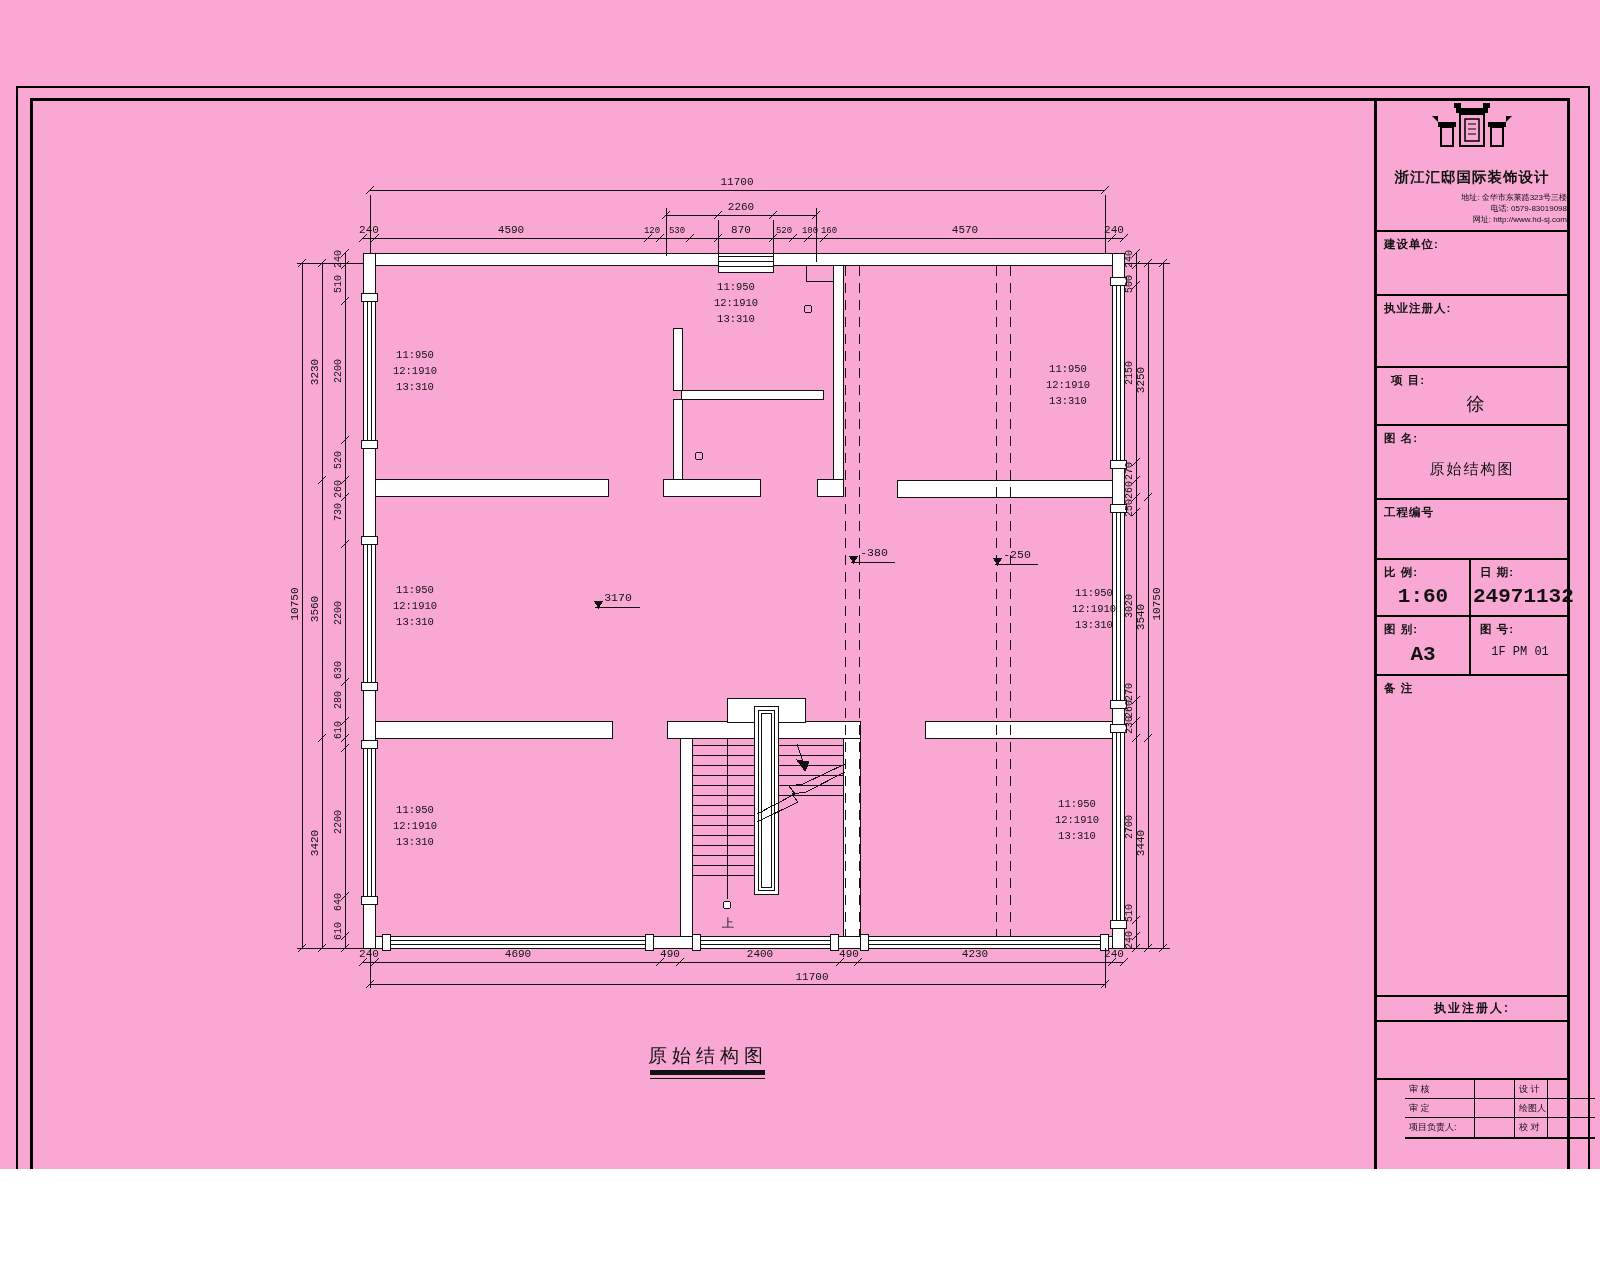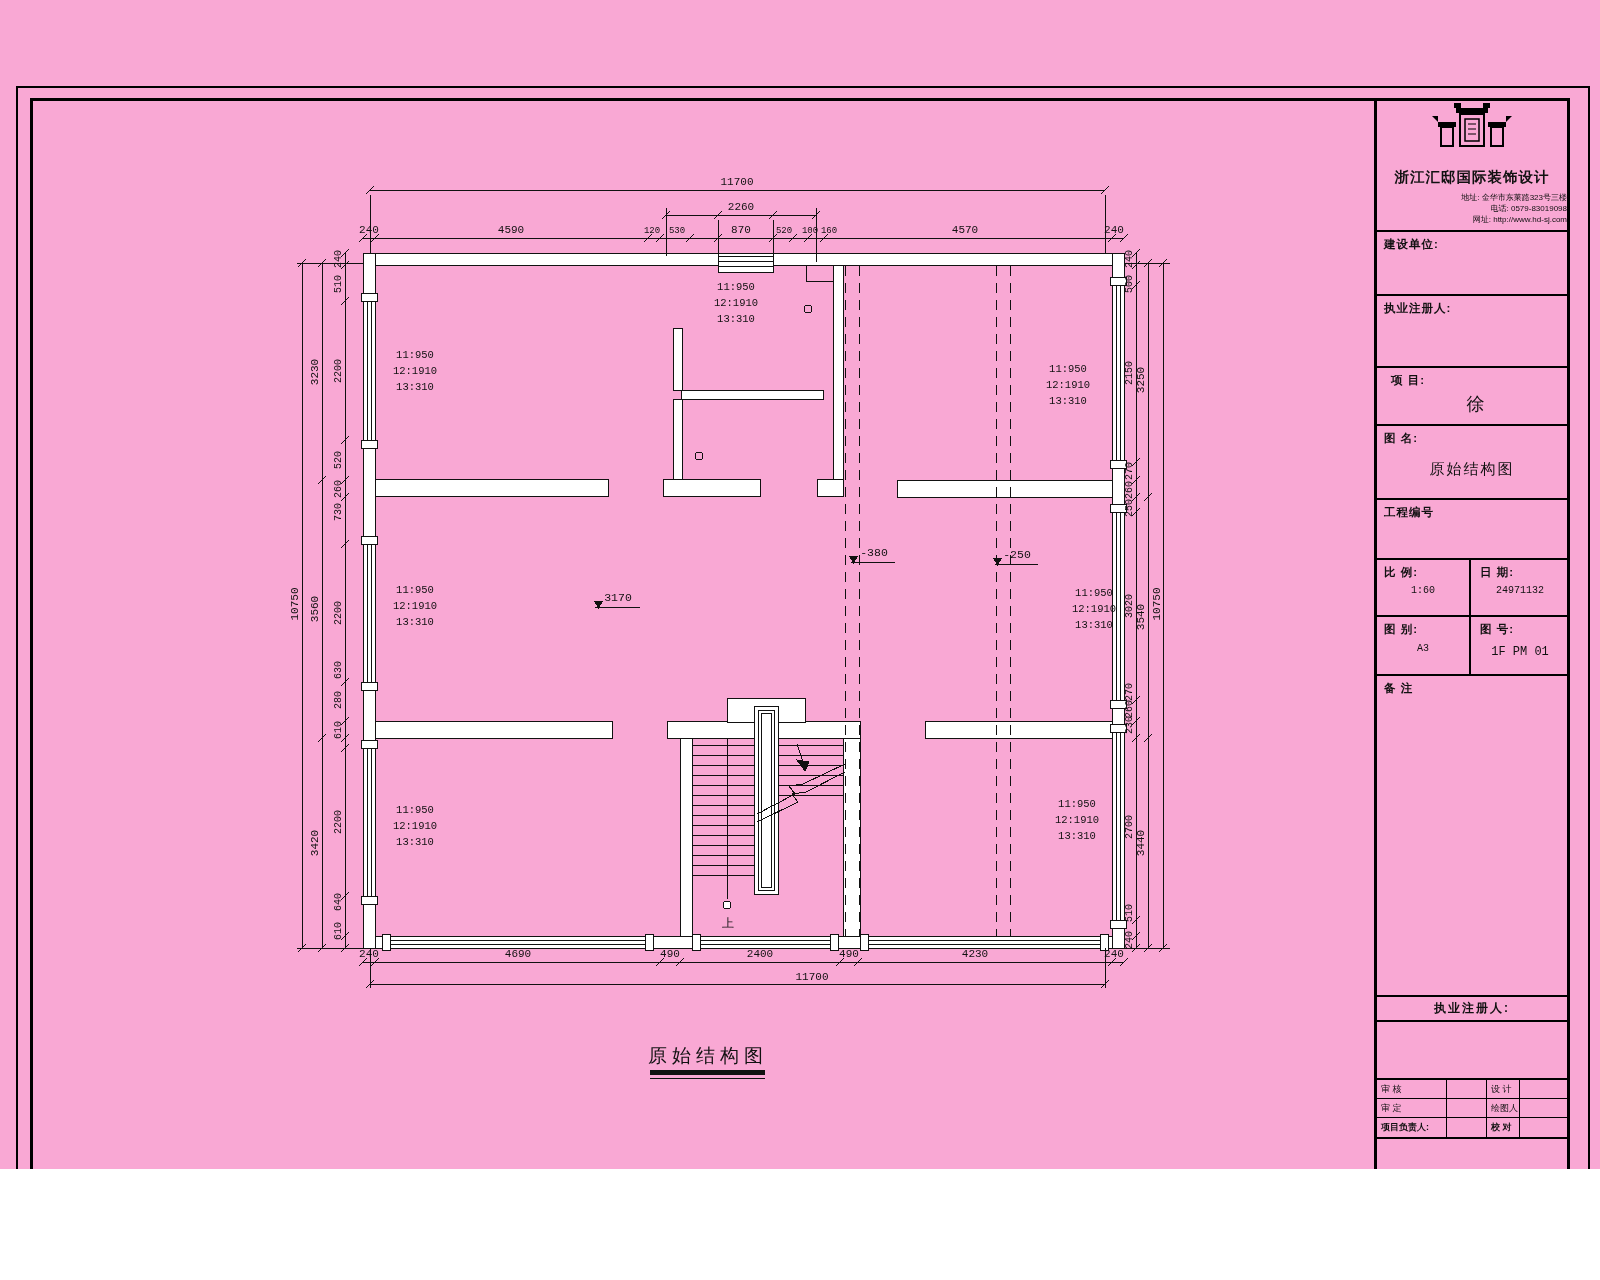--- a/index.html
+++ b/index.html
@@ -17,28 +17,28 @@
   .updown{font-size:12px;}
   
   .tb{position:absolute;left:1374px;top:98px;width:190px;height:1082px;border-left:3px solid #000;}
   .tb .sec{position:absolute;left:0;width:100%;border-bottom:2px solid #000;box-sizing:border-box;}
   .tb .lab{font-size:11.5px;font-weight:bold;padding:5px 0 0 7px;letter-spacing:1px;}
   .tb .val-c{text-align:center;}
   .company{font-size:14.5px;font-weight:bold;text-align:center;letter-spacing:1px;margin-top:4px;}
   .addr{font-size:8px;text-align:right;line-height:11px;margin-top:5px;}
   .cell{position:absolute;top:0;height:100%;box-sizing:border-box;}
   .mono{font-family:"Liberation Mono",monospace;}
-  .bigval{font-size:10px;}
+  .bigval{font-size:21px;font-weight:bold;}
   .bar{display:flex;align-items:center;justify-content:center;font-size:12px;font-weight:bold;letter-spacing:2px;}
   .grid{position:absolute;left:0;top:0;width:100%;height:100%;display:grid;
         grid-template-columns:70px 40px 33px 1fr;grid-template-rows:1fr 1fr 1fr;}
   .grid div{border-right:1.5px solid #000;border-bottom:1.5px solid #000;font-size:9px;
         display:flex;align-items:center;padding-left:4px;box-sizing:border-box;overflow:hidden;}
   .grid div:nth-child(4n){border-right:none;}
-  .grid div:nth-child(n+9){border-bottom:none;font-weight:bold;}
+  .grid div:nth-child(n+9){border-bottom:none;}
 </style>
 </head>
 <body>
 
 <div id="sheet">
   <div class="border-outer"></div>
   <div class="border-inner"></div>
 
   <svg width="1600" height="1280" viewBox="0 0 1600 1280" style="position:absolute;left:0;top:0;" shape-rendering="crispEdges">
 
@@ -378,21 +378,21 @@
     <div class="sec" style="top:578px;height:321px;">
       <div class="lab">备 注</div>
     </div>
 
     <div class="sec bar" style="top:899px;height:25px;">
       <span>执业注册人:</span>
     </div>
 
     <div class="sec" style="top:924px;height:58px;"></div>
 
-    <div class="sec" style="top:982px;height:59px;">
+    <div class="sec" style="top:982px;height:59px;margin-left:28px;">
       <div class="grid">
         <div>审 核</div>
         <div></div>
         <div>设 计</div>
         <div></div>
         <div>审 定</div>
         <div></div>
         <div>绘图人</div>
         <div></div>
         <div>项目负责人:</div>

